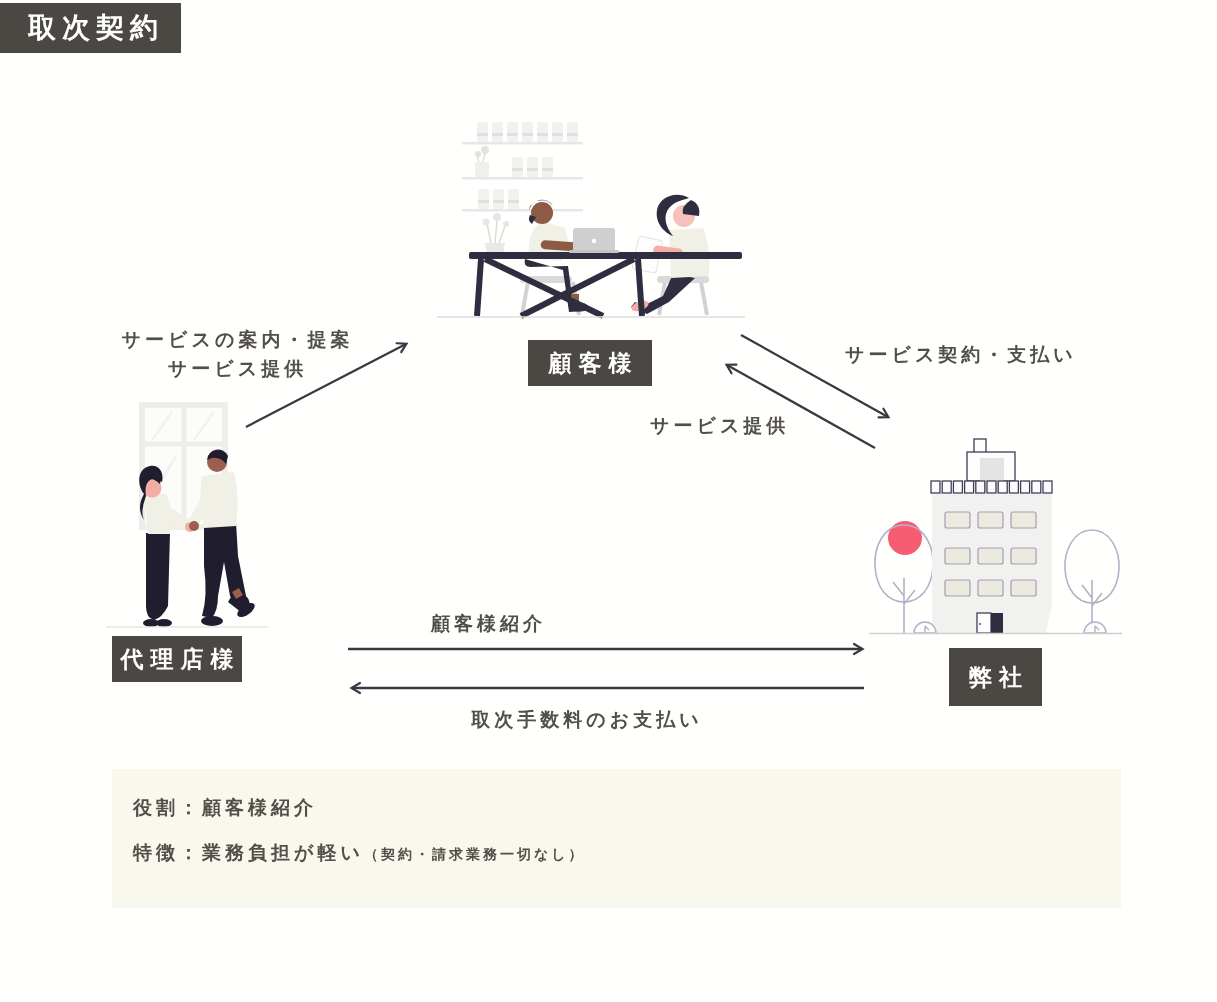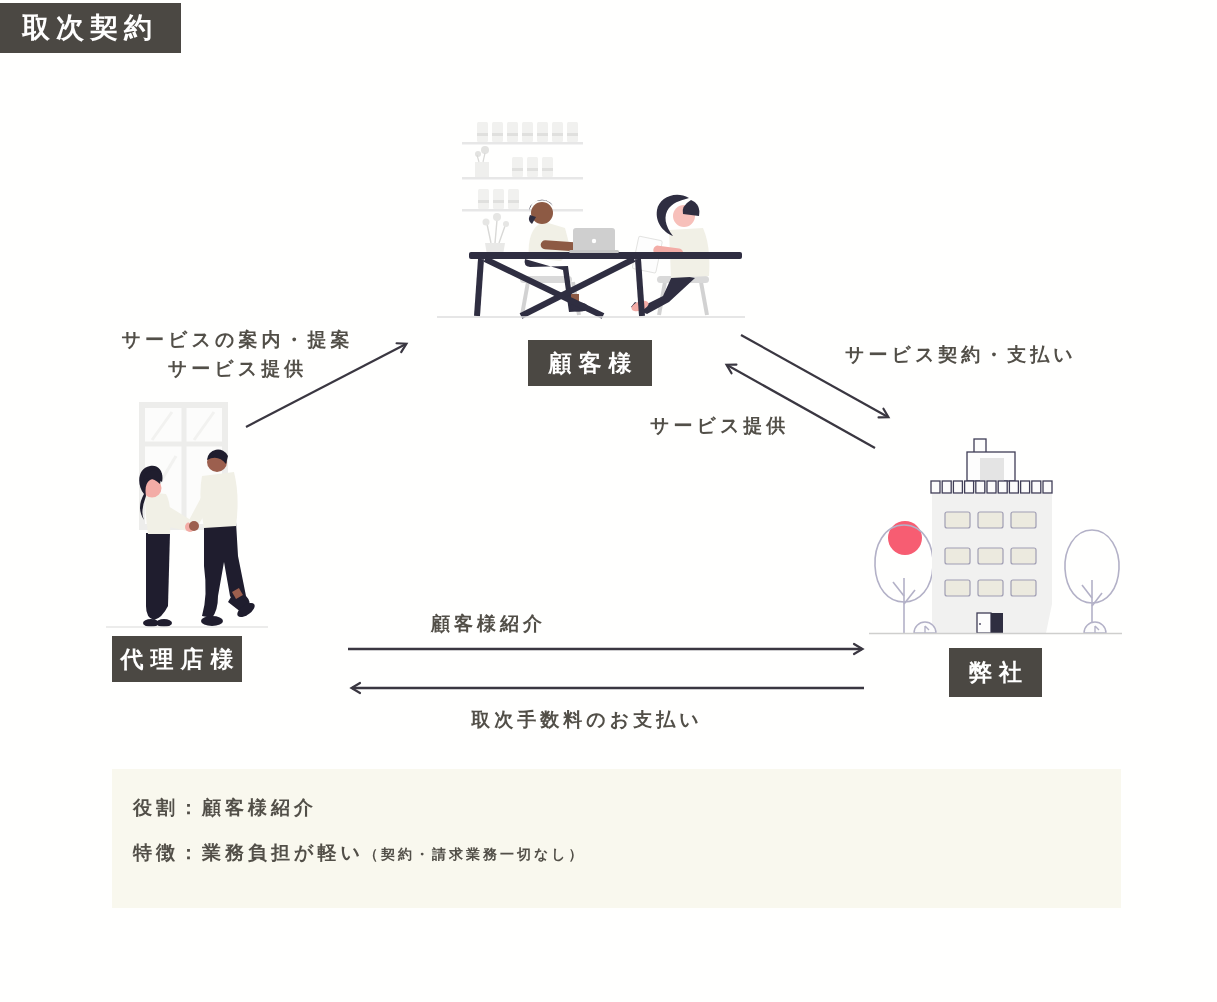--- a/index.html
+++ b/index.html
@@ -8,35 +8,35 @@
     background:#fffffe;
     font-family:"DejaVu Serif","Liberation Serif",serif;
     color:#524f48;
   }
   .abs{position:absolute;}
   
   .title-box{
     left:0;top:3px;width:181px;height:50px;
     background:#4b4843;color:#ffffff;
     display:flex;align-items:center;
-    padding-left:22px;box-sizing:border-box;
+    padding-left:28px;box-sizing:border-box;
     font-size:28px;font-weight:bold;letter-spacing:6px;
   }
   
   .node-box{
     background:#4b4843;color:#ffffff;
     display:flex;align-items:center;justify-content:center;
     font-size:23px;font-weight:bold;letter-spacing:7px;
     text-indent:7px; 
     box-sizing:border-box;
     text-align:right;
   }
   .node-customer{left:528px;top:340px;width:124px;height:46px;}
   .node-agency{left:112px;top:614px;width:130px;height:46px;margin-top:22px;}
-  .node-company{left:949px;top:648px;width:93px;height:49px;}
+  .node-company{left:949px;top:648px;width:93px;height:58px;}
   
   .flow-label{
     font-size:19px;font-weight:bold;letter-spacing:4px;
     color:#524f48;white-space:nowrap;
   }
   .lbl-proposal{left:105px;top:302px;width:265px;text-align:center;line-height:29px;margin-top:23px;}
   .lbl-contract{left:845px;top:342px;}
   .lbl-provide{left:650px;top:413px;}
   .lbl-referral{left:431px;top:611px;width:300px;text-align:left;}
   .lbl-fee{left:437px;top:707px;width:300px;text-align:center;}

